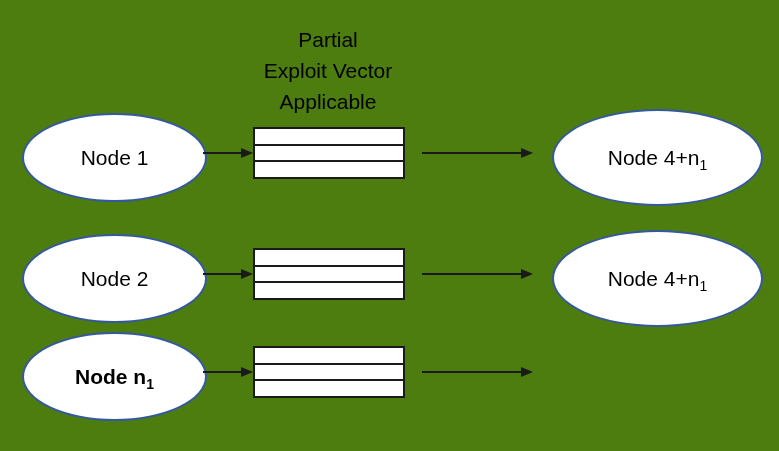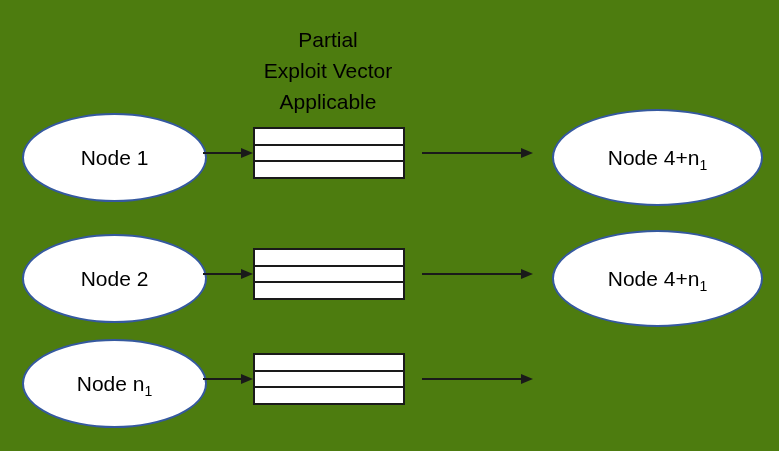--- a/index.html
+++ b/index.html
@@ -27,21 +27,21 @@
     color: #000000;
   }
   .row {
     position: absolute;
     left: 0;
     width: 779px;
     height: 94px;
   }
   .row.r1 { top: 109px; text-align: right; }
   .row.r2 { top: 230px; }
-  .row.r3 { top: 335px; }
+  .row.r3 { top: 328px; font-weight: bold; }
 
   .ellipse {
     position: absolute;
     border: 2.5px solid #35599f;
     border-radius: 50%;
     background: #ffffff;
     display: flex;
     align-items: center;
     justify-content: center;
   }

